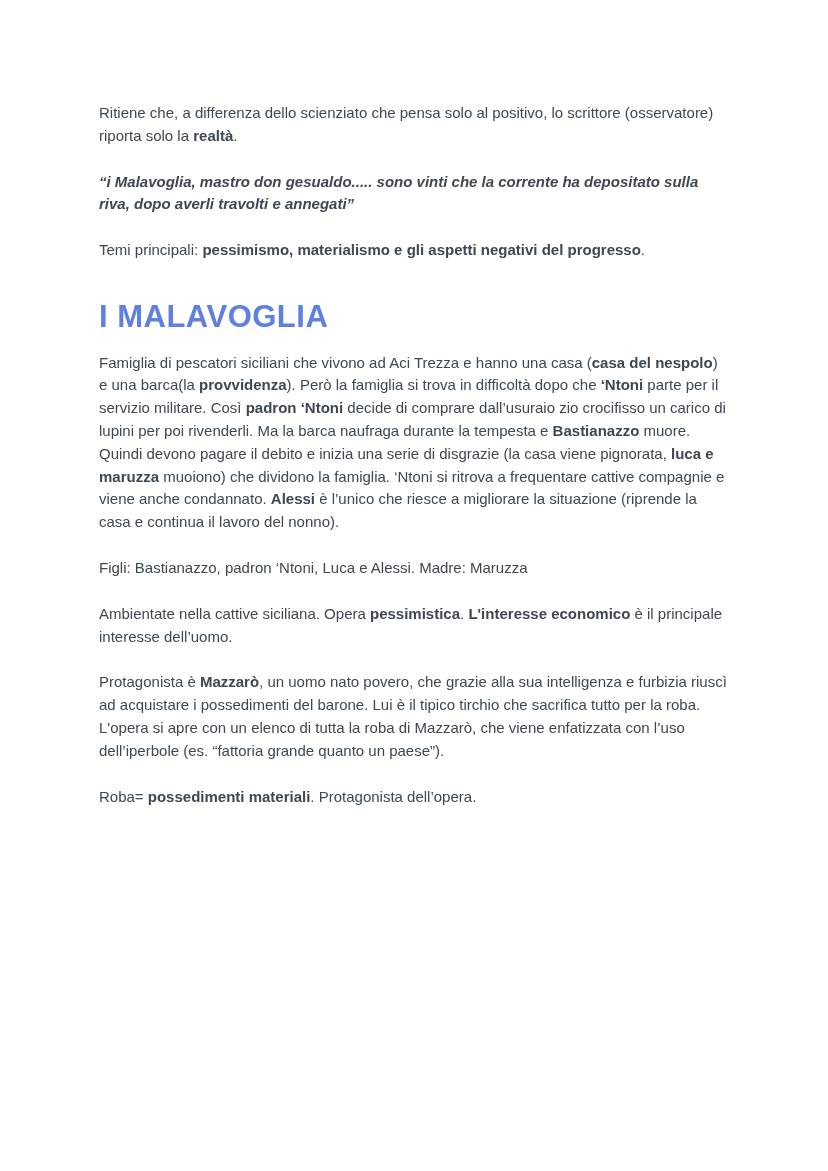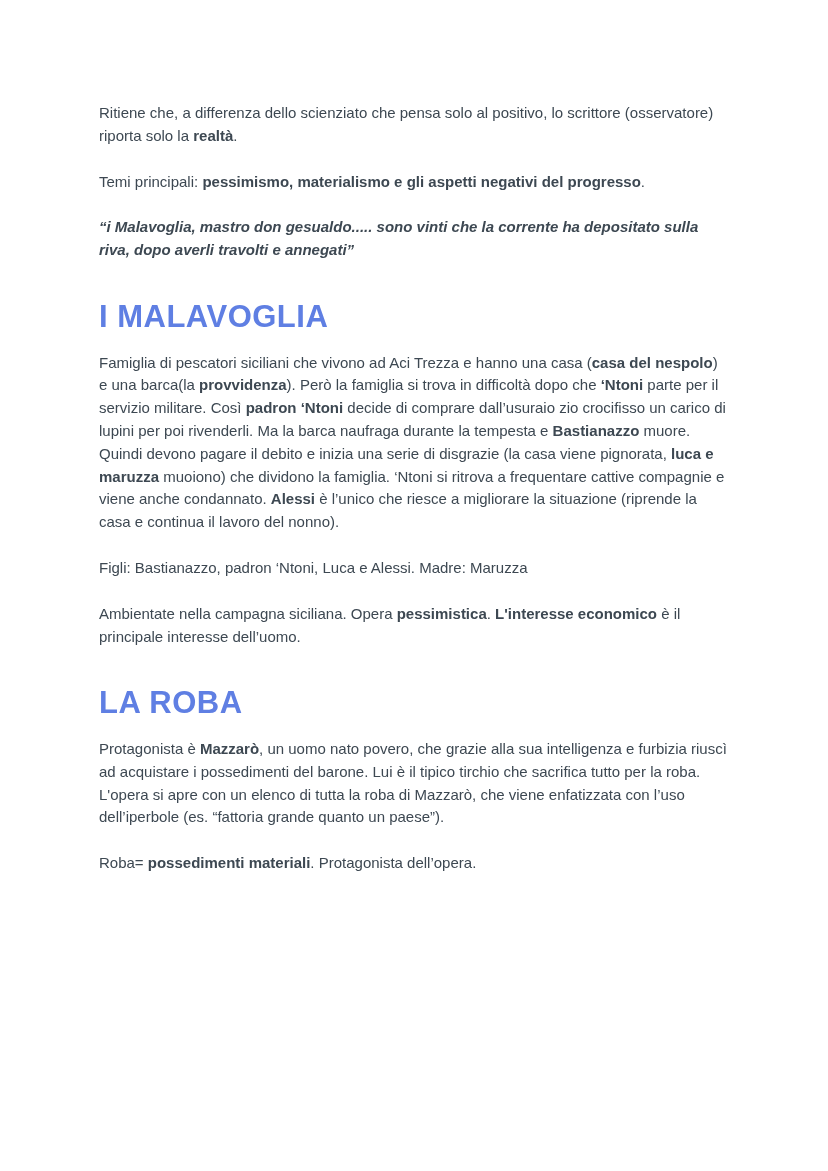--- a/index.html
+++ b/index.html
@@ -30,33 +30,32 @@
   .run-b { font-weight: 700; }
   .run-i { font-style: italic; }
 </style>
 </head>
 <body>
 
 <div class="page" style="--body-color: #3d4852; --heading-color: #5f7fe3; background: rgb(255, 255, 255);">
 
   <p class="para"><span>Ritiene che, a differenza dello scienziato che pensa solo al positivo, lo scrittore (osservatore) riporta solo la </span><span class="run-b">realtà</span><span>.</span></p>
 
+  <p class="para"><span class="run-b run-i">“i Malavoglia, mastro don gesualdo..... sono vinti che la corrente ha depositato sulla riva, dopo averli travolti e annegati”</span></p>
+
   <p class="para"><span>Temi principali: </span><span class="run-b">pessimismo, materialismo e gli aspetti negativi del progresso</span><span>.</span></p>
-
-  <p class="para"><span class="run-b run-i">“i Malavoglia, mastro don gesualdo..... sono vinti che la corrente ha depositato sulla riva, dopo averli travolti e annegati”</span></p>
 
   <h1 class="heading">I MALAVOGLIA</h1>
 
   <p class="para"><span>Famiglia di pescatori siciliani che vivono ad Aci Trezza e hanno una casa (</span><span class="run-b">casa del nespolo</span><span>) e una barca(la </span><span class="run-b">provvidenza</span><span>). Però la famiglia si trova in difficoltà dopo che </span><span class="run-b">‘Ntoni</span><span> parte per il servizio militare. Così </span><span class="run-b">padron ‘Ntoni</span><span> decide di comprare dall’usuraio zio crocifisso un carico di lupini per poi rivenderli. Ma la barca naufraga durante la tempesta e </span><span class="run-b">Bastianazzo</span><span> muore. Quindi devono pagare il debito e inizia una serie di disgrazie (la casa viene pignorata, </span><span class="run-b">luca e maruzza</span><span> muoiono) che dividono la famiglia. ‘Ntoni si ritrova a frequentare cattive compagnie e viene anche condannato. </span><span class="run-b">Alessi</span><span> è l’unico che riesce a migliorare la situazione (riprende la casa e continua il lavoro del nonno).</span></p>
 
   <p class="para"><span>Figli: Bastianazzo, padron ‘Ntoni, Luca e Alessi. Madre: Maruzza</span></p>
 
 
-  <p class="para"><span>Ambientate nella campagna siciliana. Opera </span><span class="run-b">pessimistica</span><span>. </span><span class="run-b">L'interesse economico</span><span> è il principale interesse dell’uomo.</span></p>
+  <p class="para"><span>Ambientate nella cattive siciliana. Opera </span><span class="run-b">pessimistica</span><span>. </span><span class="run-b">L'interesse economico</span><span> è il principale interesse dell’uomo.</span></p>
 
-  <h1 class="heading">LA ROBA</h1>
 
   <p class="para"><span>Protagonista è </span><span class="run-b">Mazzarò</span><span>, un uomo nato povero, che grazie alla sua intelligenza e furbizia riuscì ad acquistare i possedimenti del barone. Lui è il tipico tirchio che sacrifica tutto per la roba. L'opera si apre con un elenco di tutta la roba di Mazzarò, che viene enfatizzata con l’uso dell’iperbole (es. “fattoria grande quanto un paese”).</span></p>
 
   <p class="para"><span>Roba= </span><span class="run-b">possedimenti materiali</span><span>. Protagonista dell’opera.</span></p>
 
 
 </div>
 
 </body></html>

